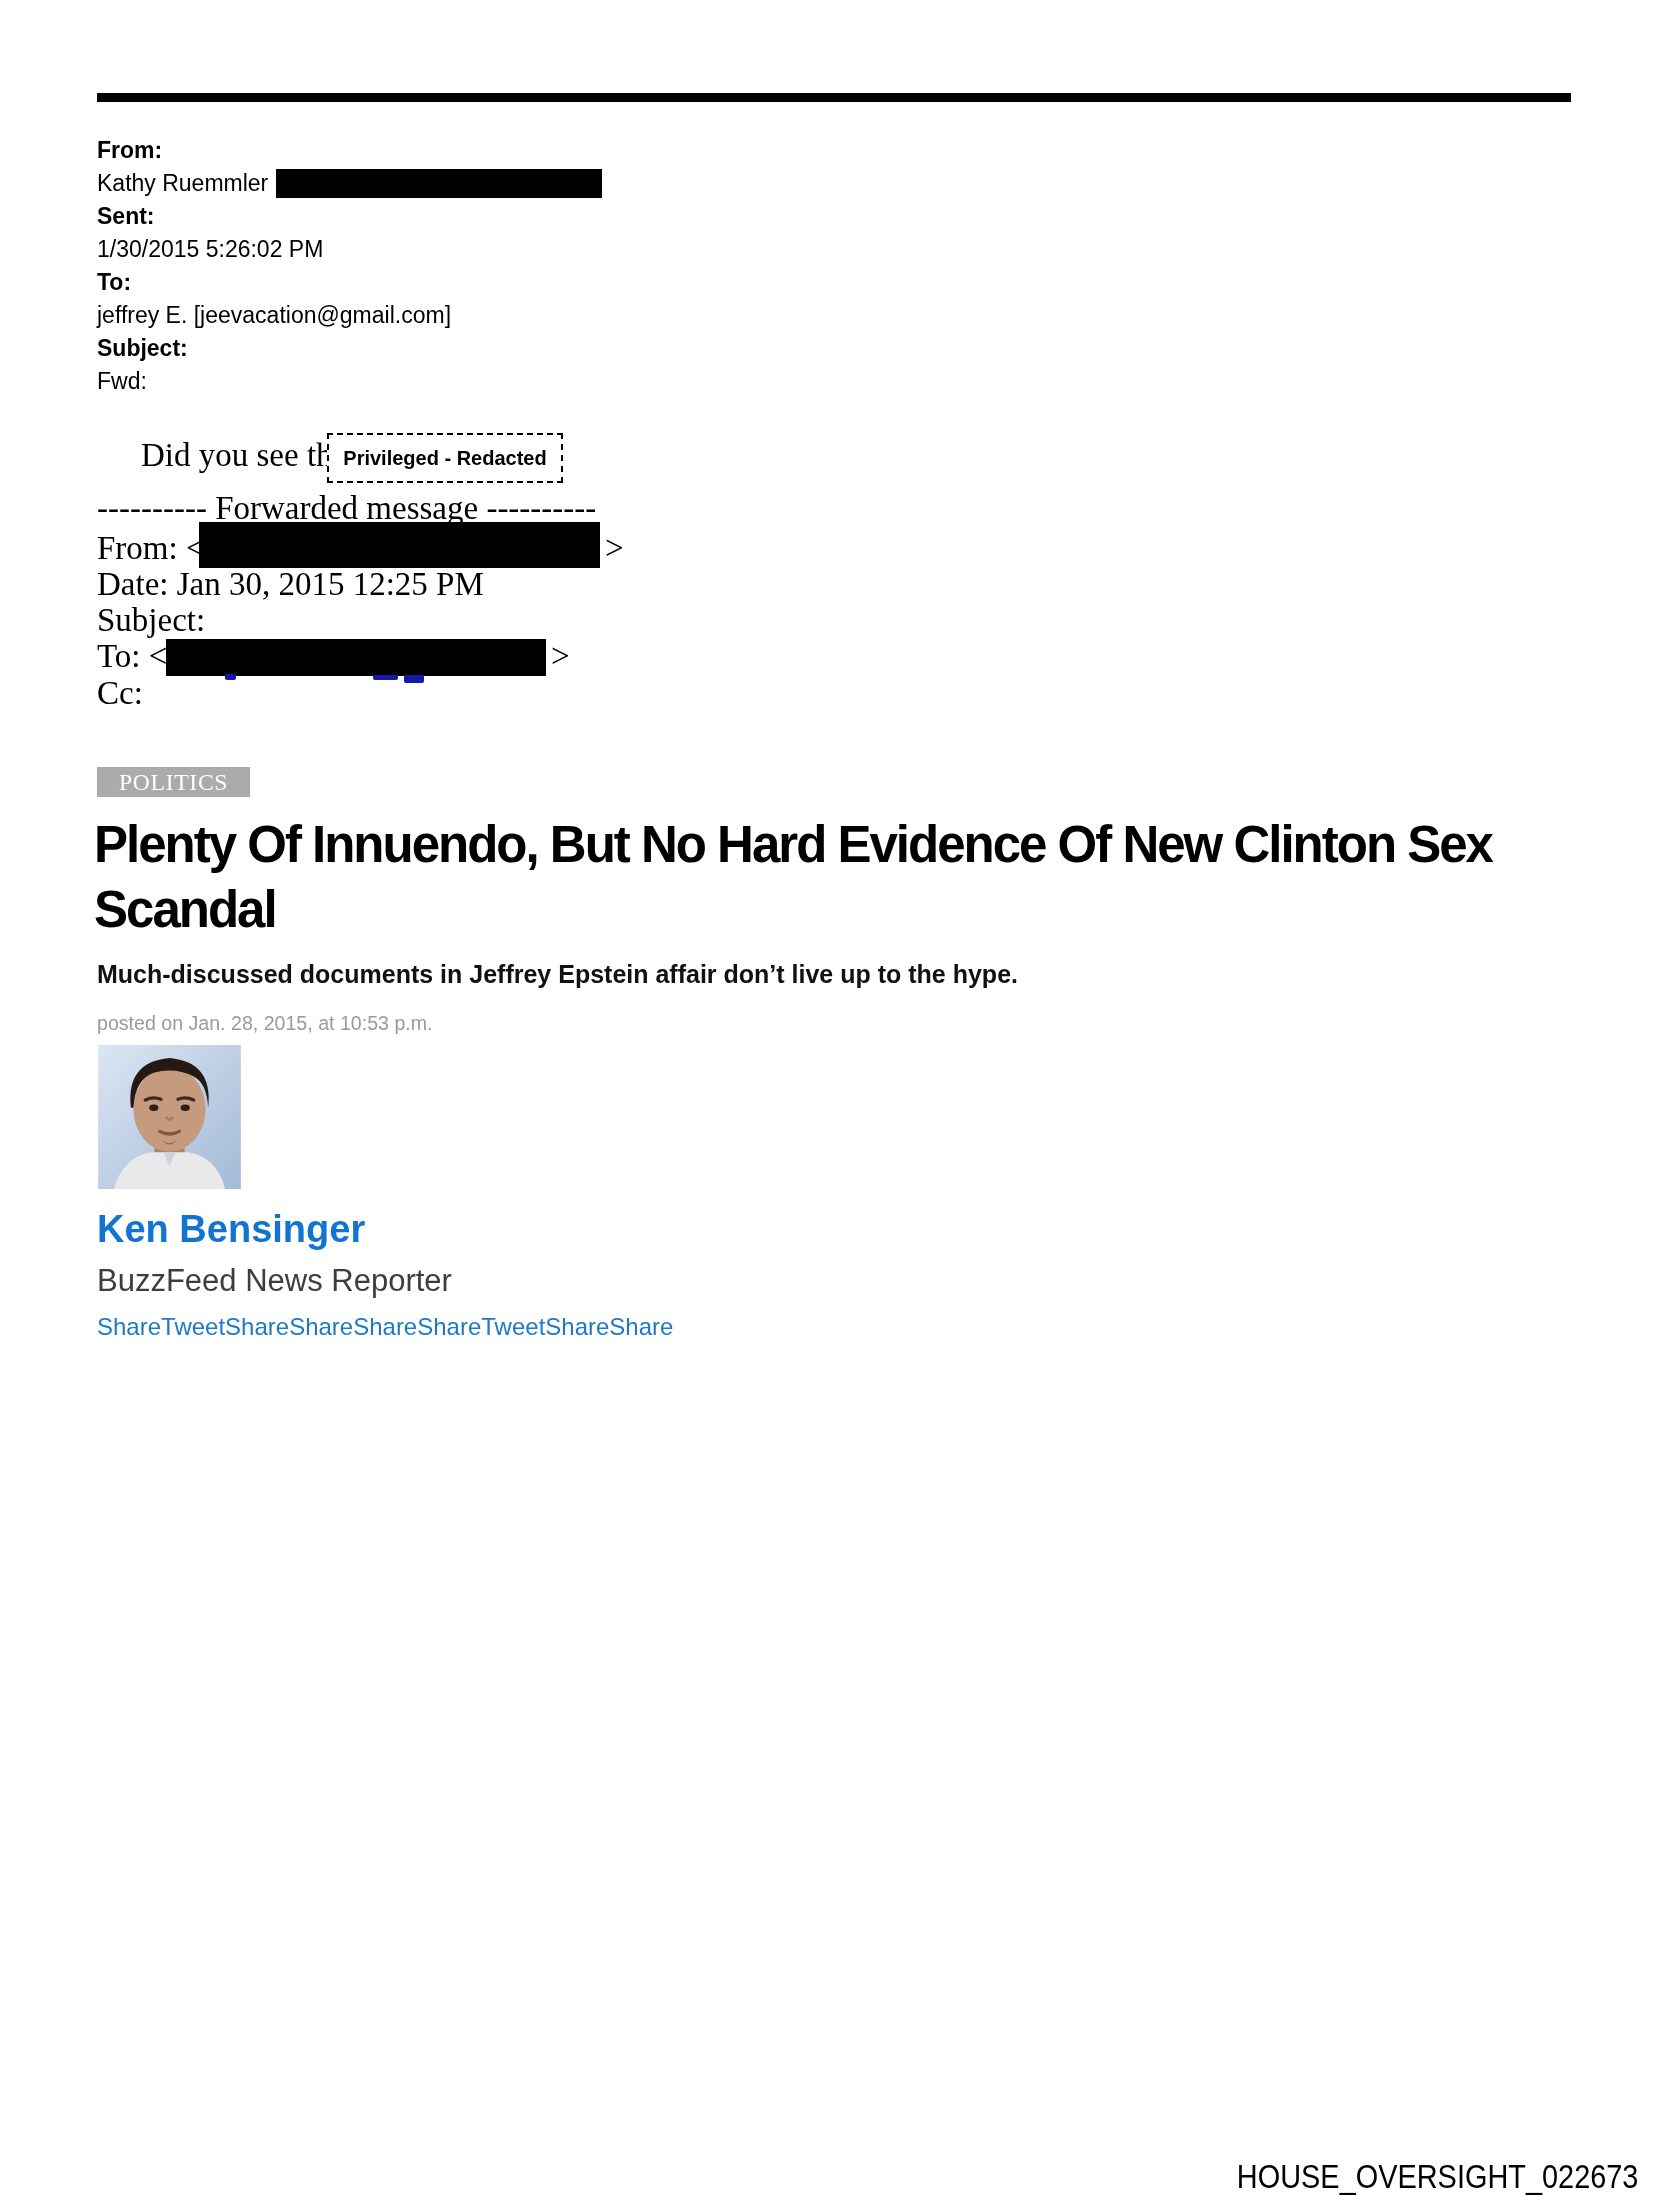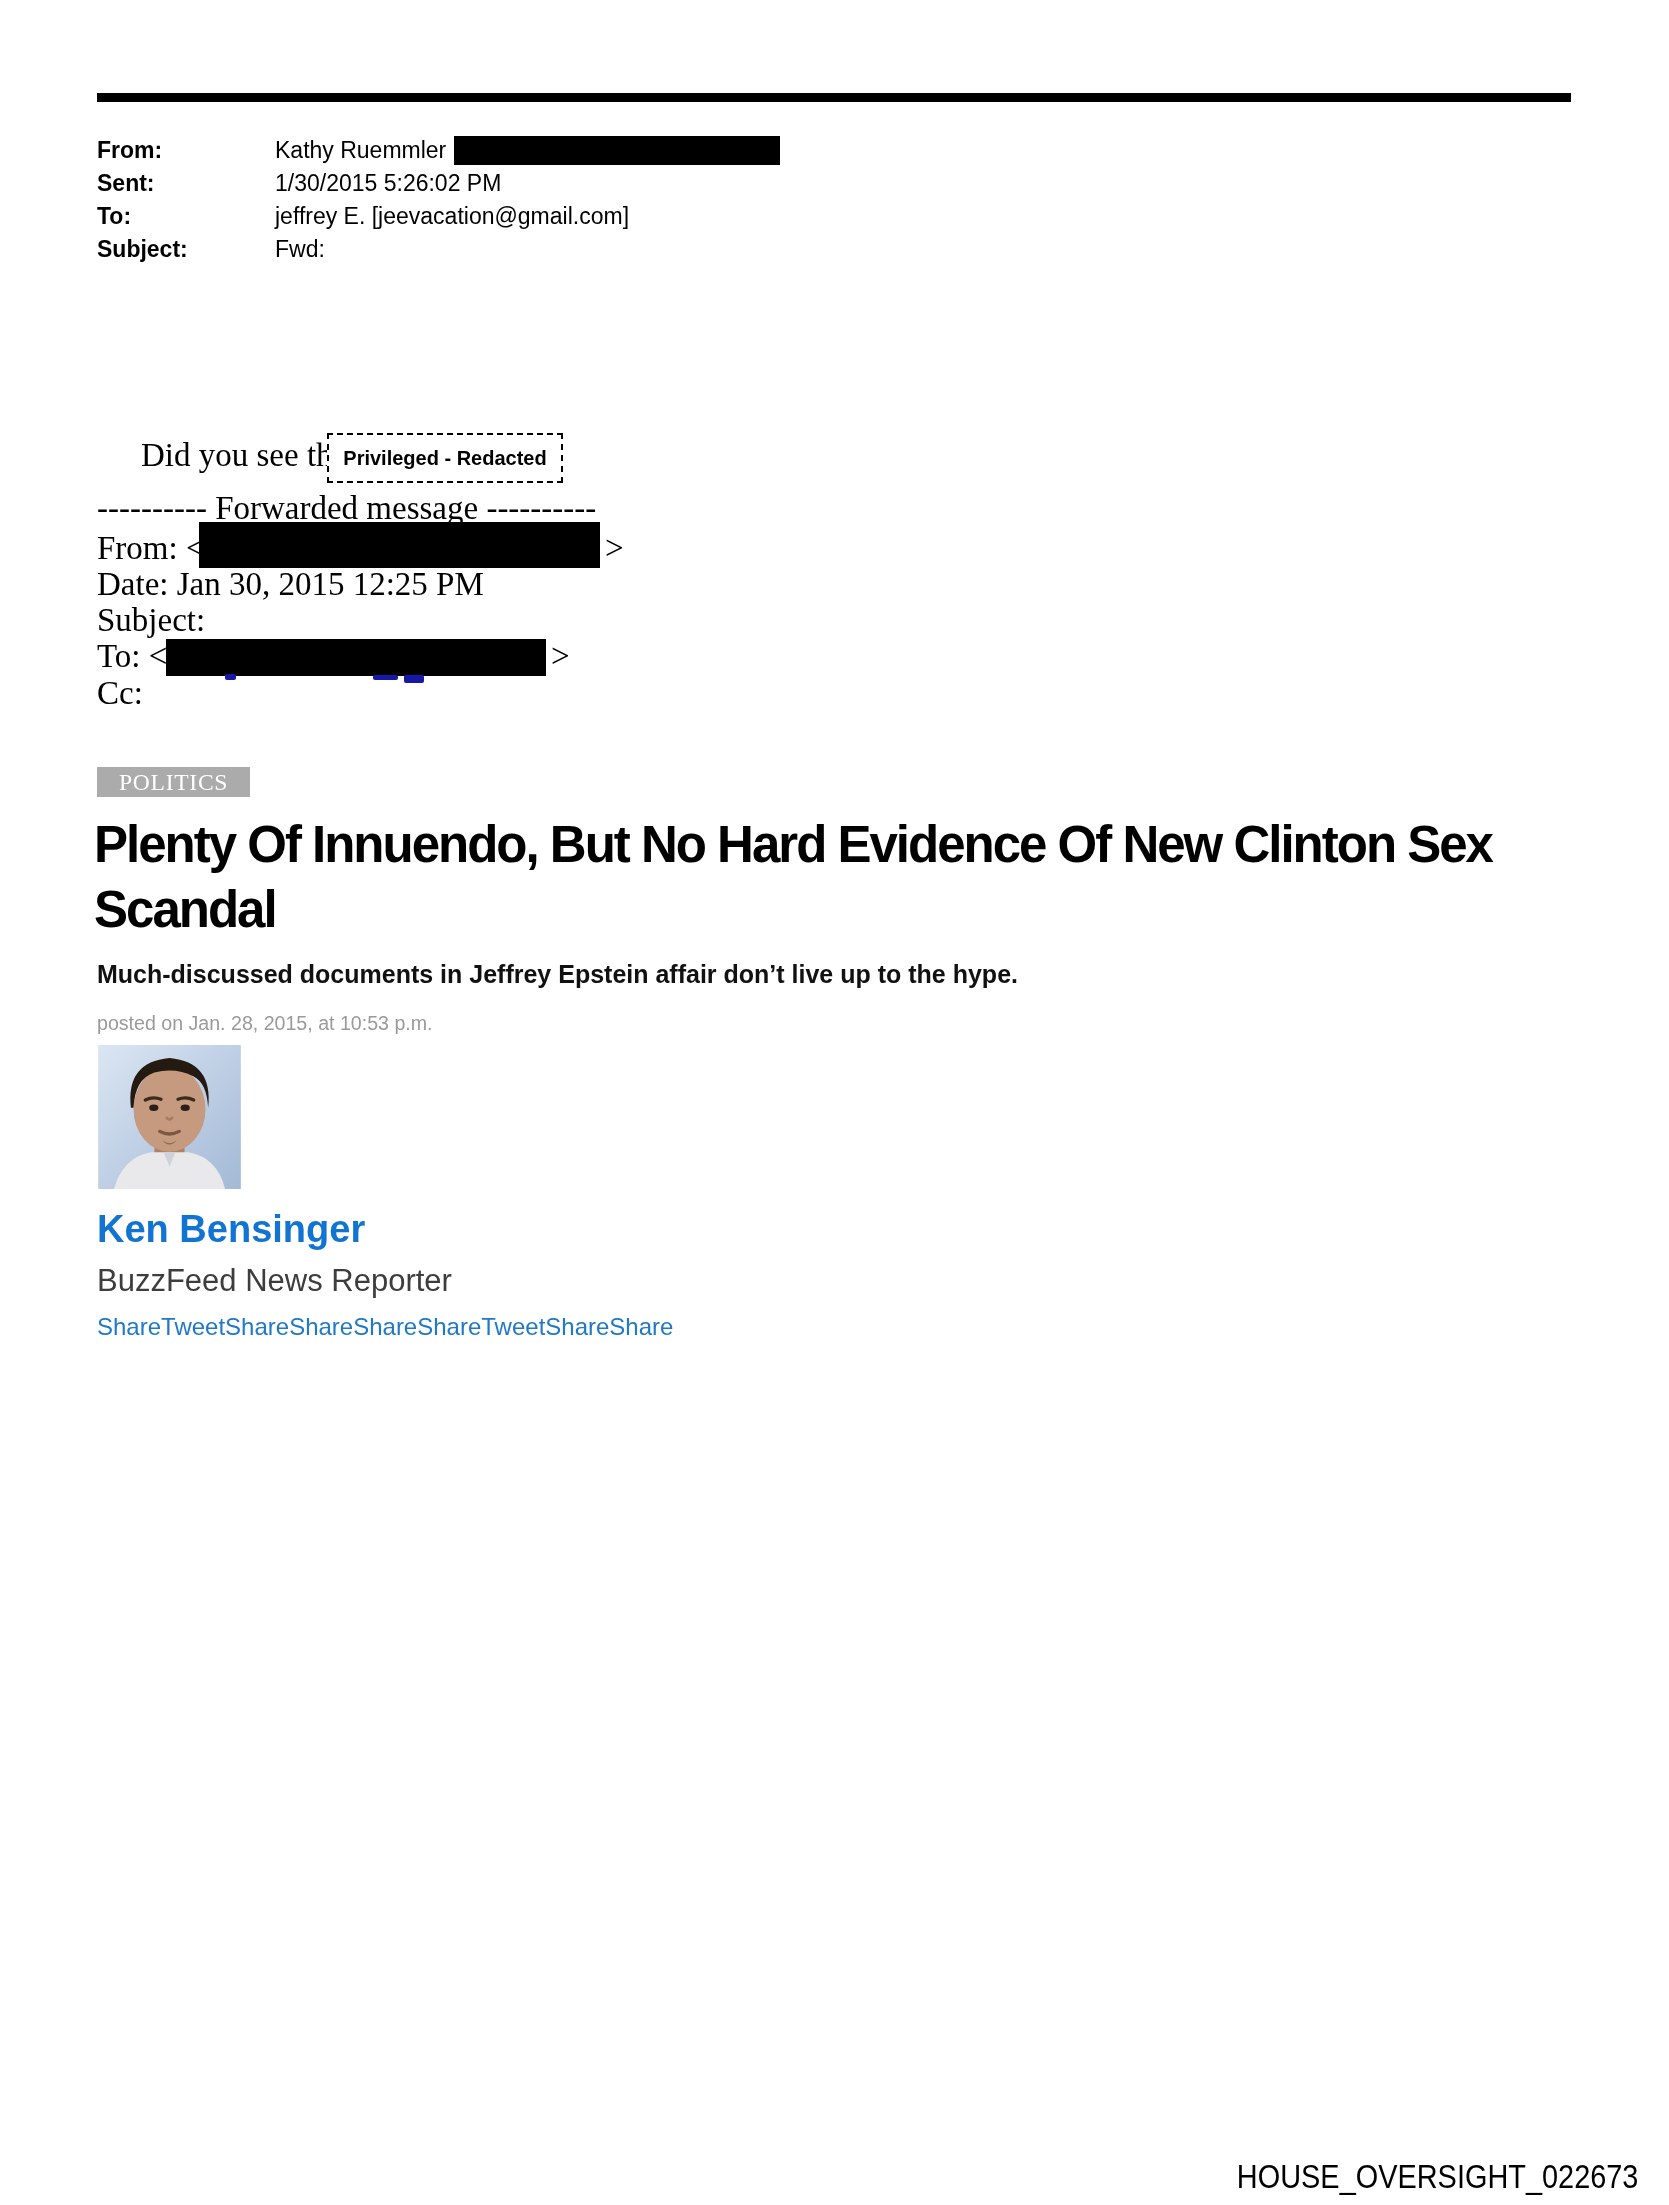--- a/index.html
+++ b/index.html
@@ -13,21 +13,21 @@
     color:#000;
   }
   .toprule{
     position:absolute;left:97px;top:93px;width:1474px;height:8.5px;background:#000;
   }
   
   .emailhdr{
     position:absolute;left:97px;top:134px;
     font-size:23px;line-height:33px;width:1479px;
   }
-  .ehrow{display:flex;align-items:flex-start;}
+  .ehrow{display:flex;align-items:flex-start;flex-direction:column;}
   .ehlbl{width:178px;flex:none;font-weight:bold;}
   .ehval{flex:1;}
   .from-line{display:flex;align-items:center;}
   .redact-inline{display:inline-block;width:326px;height:29.5px;background:#000;margin-left:7.9px;flex:none;}
   .imp-row{margin-top:33px;}
   
   .serif{font-family:"Liberation Serif",serif;font-size:33px;line-height:37px;white-space:nowrap;}
   .q{position:absolute;left:97px;top:437px;margin-left:44px;}
   .priv-box{
     position:absolute;left:327px;top:433px;width:232px;height:46px;

